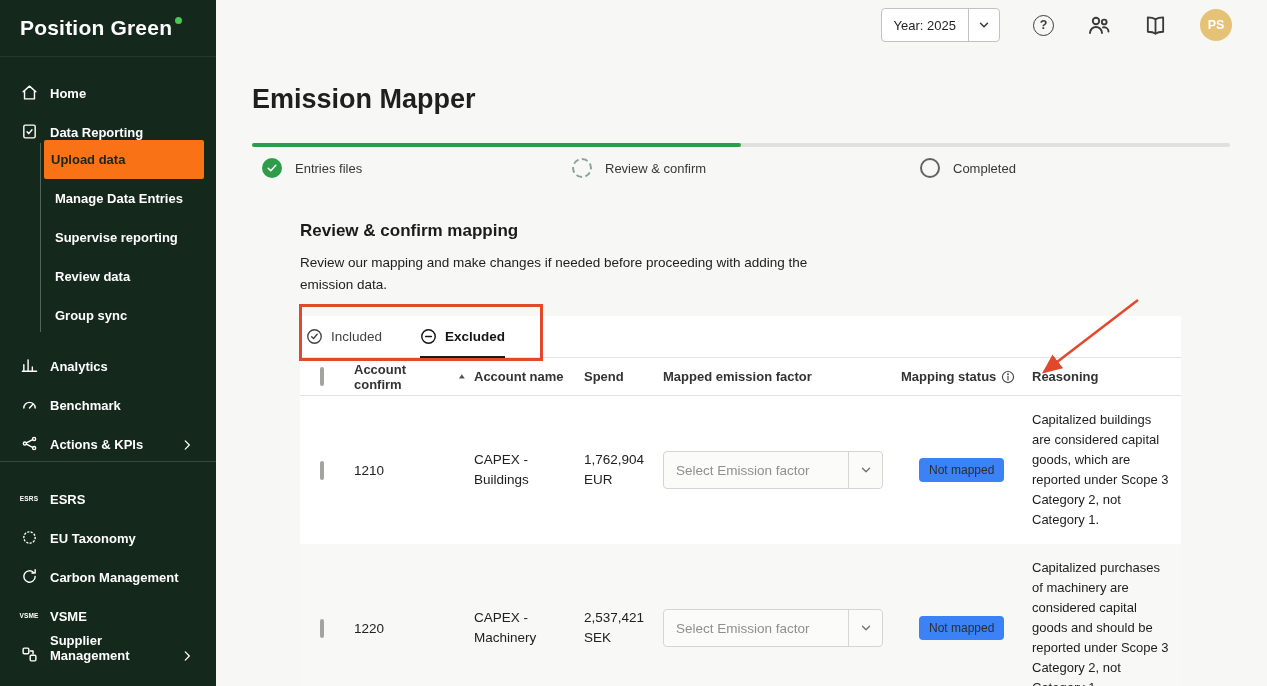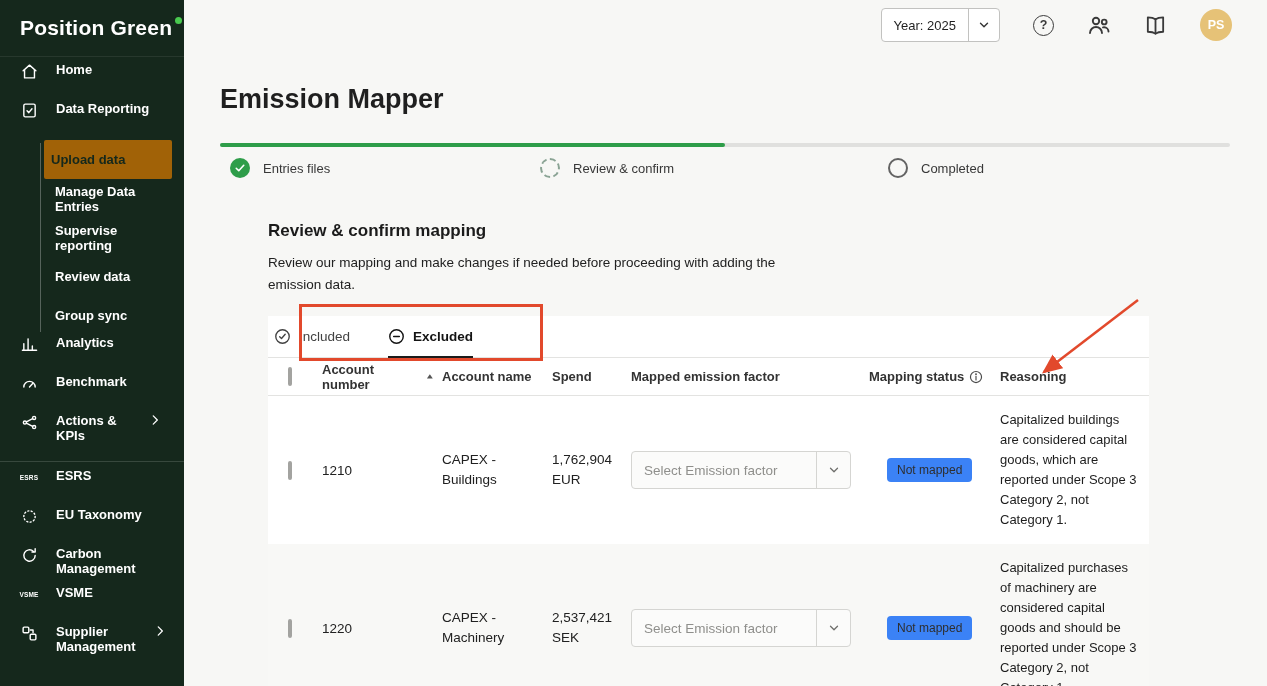--- a/index.html
+++ b/index.html
@@ -2,34 +2,34 @@
 <html><head>
 <meta charset="utf-8">
 <style>
   * { margin:0; padding:0; box-sizing:border-box; }
   html,body { width:1267px; height:686px; overflow:hidden; }
   body { font-family:"Liberation Sans", sans-serif; position:relative; background:#f7f7f5; color:#212121; }
 
   .app { display:flex; width:100%; height:100%; }
 
   
-  .sidebar { width:184px; flex-shrink:0; background:#15281c; color:#fff; display:flex; flex-direction:column; }
+  .sidebar { width:216px; flex-shrink:0; background:#15281c; color:#fff; display:flex; flex-direction:column; }
   .logo { height:57px; display:flex; align-items:center; padding-left:20px; border-bottom:1px solid rgba(255,255,255,0.08); }
   .logo-text { font-size:21px; font-weight:700; letter-spacing:0.2px; }
   .logo-dot { width:7px; height:7px; border-radius:50%; background:#49c94f; display:inline-block; margin-left:3px; position:relative; top:-8px; }
   nav { padding-top:5px; }
-  .nav-item { height:39px; display:flex; align-items:flex-start; gap:18px; padding:0 22px 0 20px; font-size:13px; font-weight:600; cursor:pointer; }
+  .nav-item { height:39px; display:flex; align-items:flex-end; gap:12px; padding:0 22px 0 20px; font-size:13px; font-weight:600; cursor:pointer; }
   .nav-icon { width:18px; height:18px; display:inline-flex; align-items:center; justify-content:center; flex-shrink:0; }
   .nav-icon svg { display:block; }
   .icon-text { font-size:6.5px; font-weight:700; letter-spacing:0.2px; }
   .chevron-right { margin-left:auto; display:inline-flex; }
   .nav-children { position:relative; }
   .nav-children::before { content:""; position:absolute; left:40px; top:3px; bottom:3px; width:1px; background:rgba(255,255,255,0.28); }
   .nav-child { height:39px; display:flex; align-items:center; margin:0 12px 0 48px; padding-left:7px; font-size:13px; font-weight:600; border-radius:2px; cursor:pointer; }
-  .nav-child.selected { background:#a16207; color:#14281c;margin-left:44px; }
+  .nav-child.selected { background:#f97316; color:#14281c;margin-left:44px; }
   .side-divider { height:1px; background:rgba(255,255,255,0.15); margin:9px 0 6px 0; }
 
   
   .main { flex:1; position:relative; background:#f7f7f5; overflow:hidden; }
 
   .topbar { position:absolute; top:8px; right:35px; height:34px; display:flex; align-items:center; gap:33px; }
   .year-select { height:34px; background:#fff; border:1px solid #c2c2c0; border-radius:4px; display:flex; align-items:center; cursor:pointer; }
   .year-label { font-size:13px; padding:0 12px; color:#1f1f1f; }
   .year-div { width:1px; align-self:stretch; background:#c2c2c0; }
   .year-chevron { width:30px; display:flex; justify-content:center; }
@@ -284,21 +284,21 @@
                 <circle cx="12" cy="12" r="9.5"></circle>
                 <path d="M8 12h8"></path>
               </svg>
             <span>Excluded</span>
           </div>
         </div>
 
         <div class="grid-row thead">
           <div><span class="checkbox"></span></div>
           <div class="th">
-            <span>Account number</span>
+            <span>Account confirm</span>
             <svg width="8" height="8" viewBox="0 0 10 10">
                 <path d="M5 1.5l3.8 5.5H1.2z" fill="#555"></path>
               </svg>
           </div>
           <div class="th">
               <span>Account name</span>
             </div>
           <div class="th">
               <span>Spend</span>
             </div>

